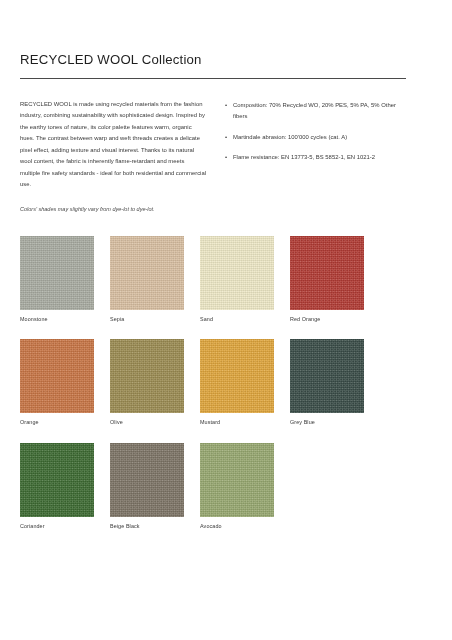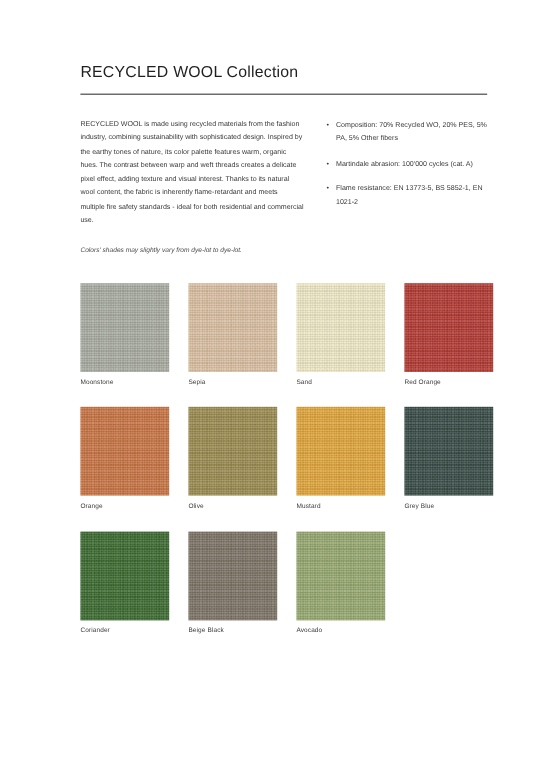--- a/index.html
+++ b/index.html
@@ -13,21 +13,21 @@
     font-family: "Liberation Sans", sans-serif;
     color: #2b2b2b;
     -webkit-font-smoothing: antialiased;
     overflow: hidden;
   }
   .page {
     position: relative;
     width: 452px;
     height: 640px;
     box-sizing: border-box;
-    padding: 52px 46px 0 67px;
+    padding: 52px 46px 0 20px;
     background: #fff;
   }
   
   .doc-title {
     font-size: 13.2px;
     letter-spacing: .2px;
     font-weight: 400;
     color: #1f1f1f;
     margin: 0 0 10px 0;
     line-height: 1.2;

